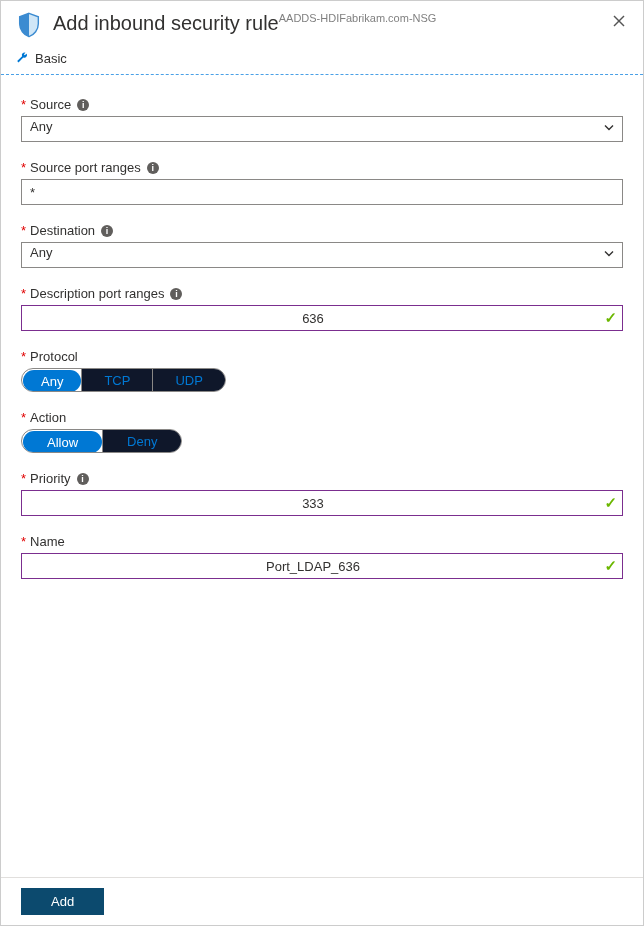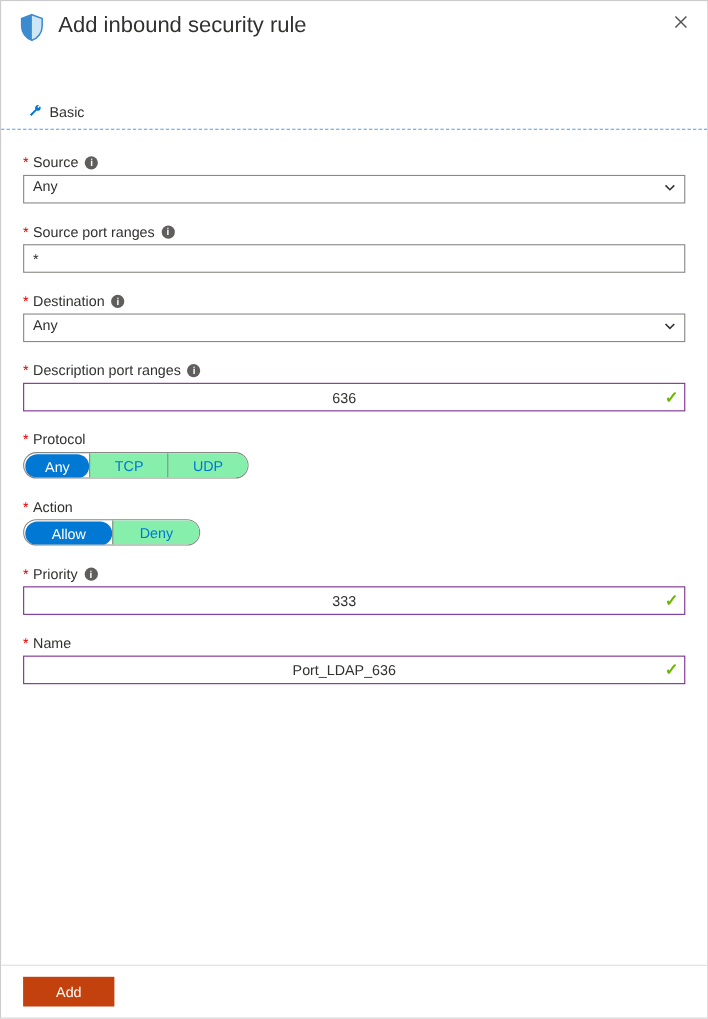--- a/index.html
+++ b/index.html
@@ -35,23 +35,22 @@
       font-size: 16px;
       color: #555;
       cursor: pointer;
       background: none;
       border: none;
       padding: 2px 4px;
     }
     .toolbar {
       display: flex;
       align-items: flex-start;
-      padding: 6px 14px 8px 24px;
+      padding: 6px 14px 8px 14px;
       border-bottom: 1px dashed #4aa0e6;
-      margin-top: 43px;
     }
     .wrench-icon {
       width: 14px;
       height: 14px;
       margin-right: 6px;
     }
     .toolbar-text { color: #323130; font-size: 13px; }
     .form-area {
       padding: 22px 20px 10px 20px;
     }
@@ -113,21 +112,21 @@
     }
     .pill-group {
       display: inline-flex;
       border: 1px solid #8a8886;
       border-radius: 14px;
       overflow: hidden;
       height: 24px;
     }
     .pill {
       border: none;
-      background: #86efac;
+      background: #0f172a;
       color: #0078d4;
       font-size: 13px;
       padding: 0 18px;
       cursor: pointer;
       font-family: inherit;
       height: 100%;
     }
     .pill + .pill { border-left: 1px solid #8a8886; }
     .pill.active {
       background: #0078d4;
@@ -148,39 +147,40 @@
     .footer {
       position: absolute;
       bottom: 0;
       left: 0;
       right: 0;
       border-top: 1px solid #e1dfdd;
       padding: 10px 20px;
       background: #fff;
     }
     .add-btn {
-      background: #c2410c;
+      background: #0c4a6e;
       color: #fff;
       border: none;
       font-size: 13px;
       padding: 6px 30px;
       cursor: pointer;
       font-family: inherit;
     }
   </style>
 </head>
 <body>
 
 <div class="header">
   <svg class="shield-icon" viewBox="0 0 24 24">
     <path d="M12 2 L20 5 V11 C20 16 16.5 20.5 12 22 C7.5 20.5 4 16 4 11 V5 Z" fill="#cfe6f7" stroke="#3b8bd1" stroke-width="1.2"></path>
     <path d="M12 2 L12 22 C7.5 20.5 4 16 4 11 V5 Z" fill="#3b8bd1"></path>
   </svg>
   <div class="title-block">
     <div class="title">Add inbound security rule</div>
+    <div class="subtitle">AADDS-HDIFabrikam.com-NSG</div>
   </div>
   <button class="close-btn">
     <svg width="12" height="12" viewBox="0 0 12 12">
       <line x1="1" y1="1" x2="11" y2="11" stroke="#555" stroke-width="1.4"></line>
       <line x1="11" y1="1" x2="1" y2="11" stroke="#555" stroke-width="1.4"></line>
     </svg>
   </button>
 </div>
 
 <div class="toolbar">

